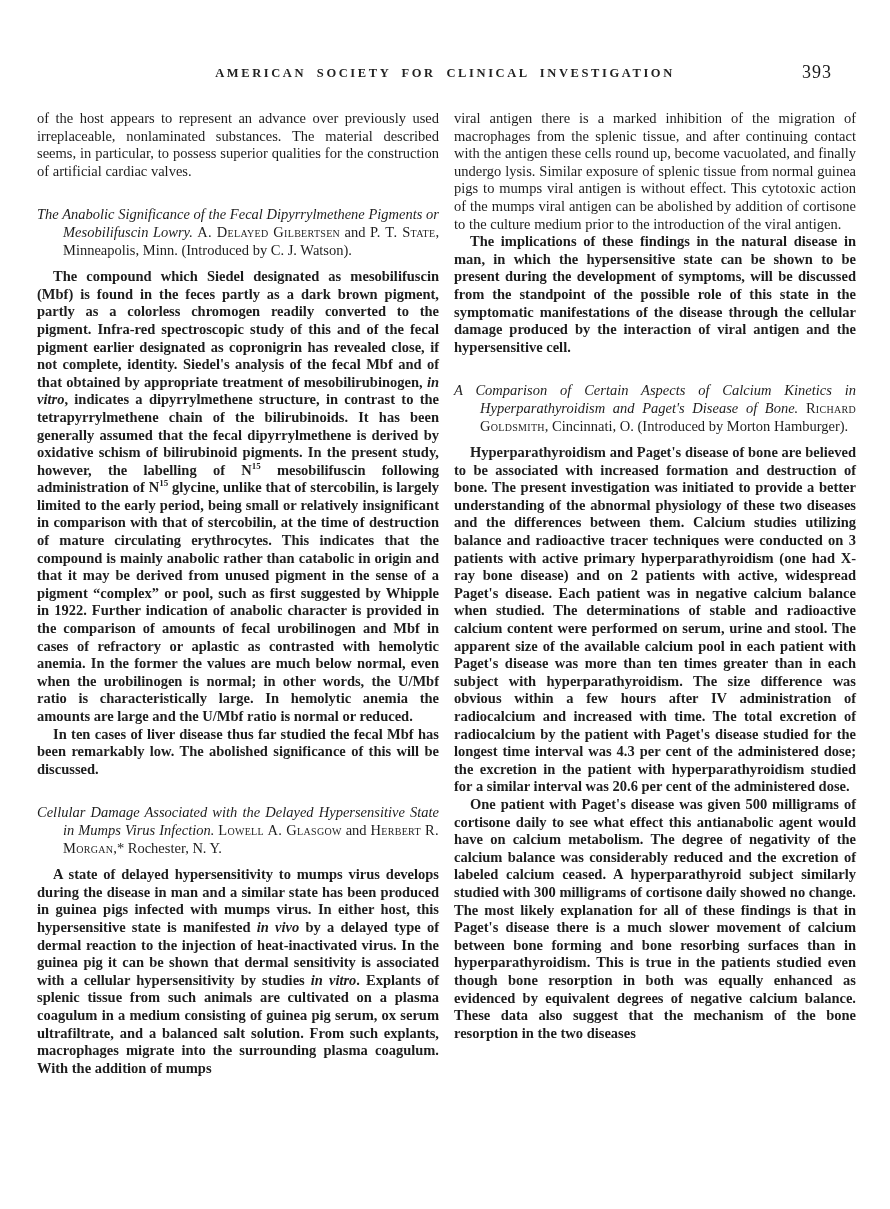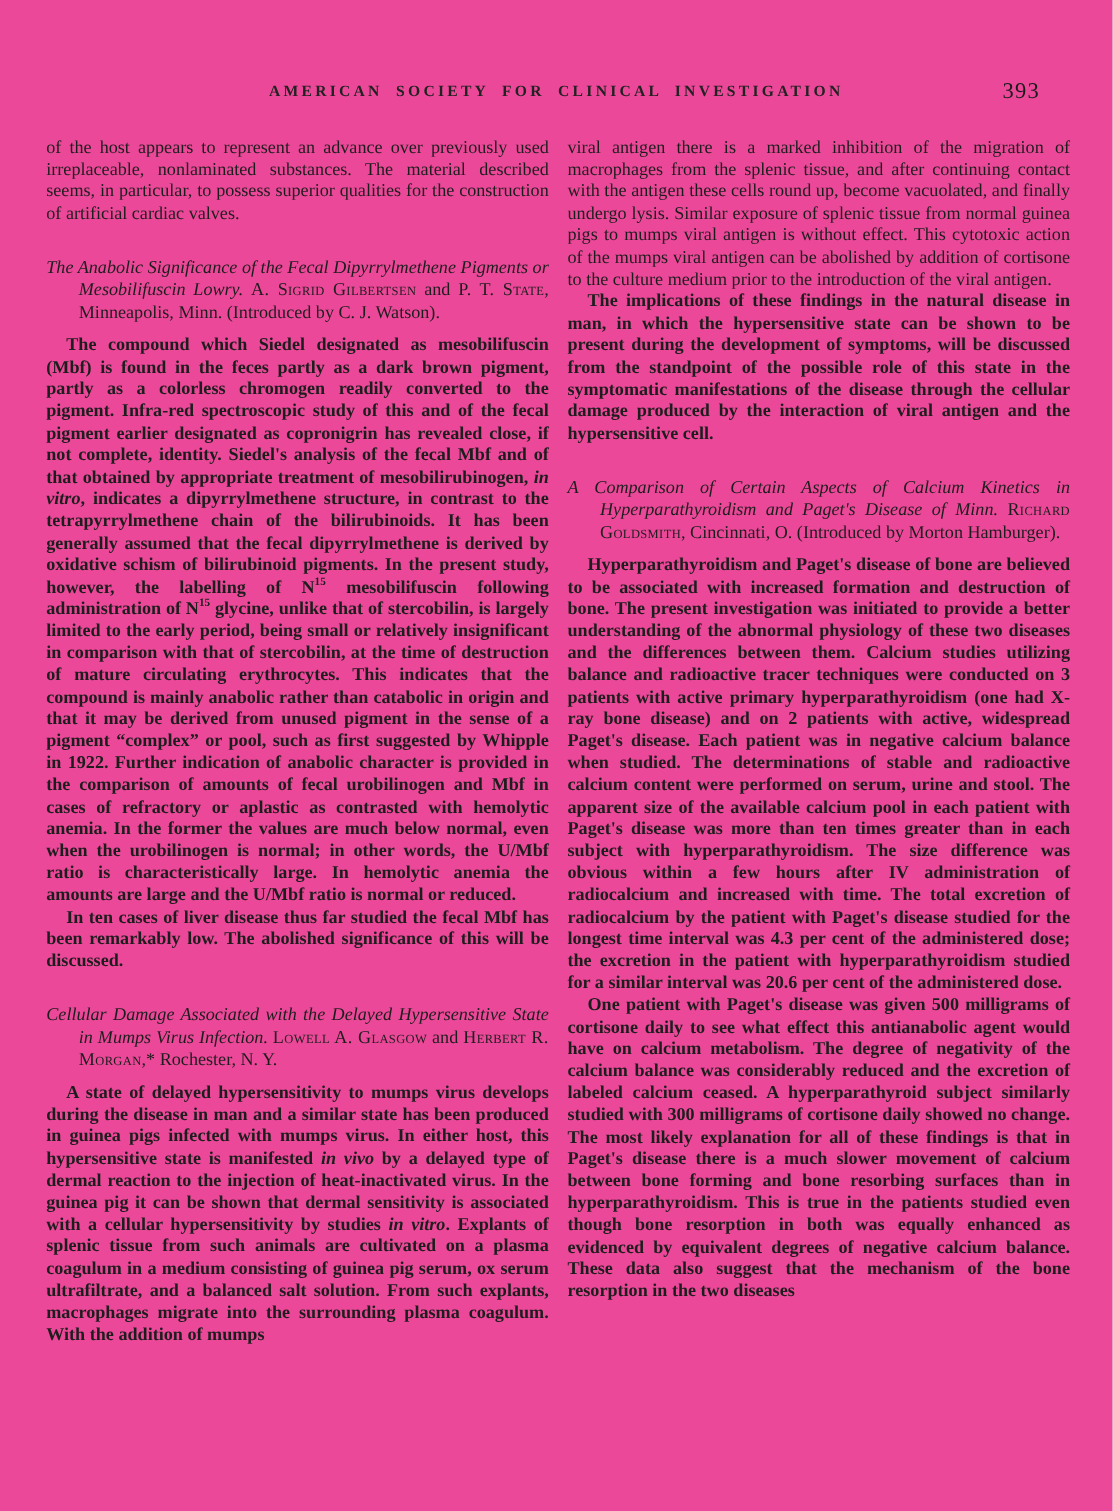--- a/index.html
+++ b/index.html
@@ -5,21 +5,21 @@
   html, body {
     margin: 0;
     padding: 0;
     background: #e8e8e8;
   }
   .page {
     position: relative;
     width: 890px;
     height: 1209px;
     margin: 0 auto;
-    background: #ec4899;
+    background: #ffffff;
     color: #1d1d1d;
     font-family: "Liberation Serif", "DejaVu Serif", serif;
     overflow: hidden;
     box-sizing: border-box;
   }
   .page-header {
     position: relative;
     margin-top: 66px;
     height: 22px;
   }
@@ -82,27 +82,27 @@
 
 <div class="page">
   <header class="page-header">
     <div class="running-head">AMERICAN SOCIETY FOR CLINICAL INVESTIGATION</div>
     <div class="page-number">393</div>
   </header>
 
   <main class="columns">
     <section class="col">
         <p class="blk continuation"><span>of the host appears to represent an advance over previously used irreplaceable, nonlaminated substances. The material described seems, in particular, to possess superior qualities for the construction of artificial cardiac valves.</span></p>
-        <p class="blk abstract-heading"><span class="i">The Anabolic Significance of the Fecal Dipyrrylmethene Pigments or Mesobilifuscin Lowry.</span><span> </span><span class="sc">A. Sigrid Gilbertsen</span><span> and </span><span class="sc">P. T. State</span><span>, Minneapolis, Minn. (Introduced by C. J. Watson).</span></p>
+        <p class="blk abstract-heading"><span class="i">The Anabolic Significance of the Fecal Dipyrrylmethene Pigments or Mesobilifuscin Lowry.</span><span> </span><span class="sc">A. Delayed Gilbertsen</span><span> and </span><span class="sc">P. T. State</span><span>, Minneapolis, Minn. (Introduced by C. J. Watson).</span></p>
         <p class="blk paragraph"><span>The compound which Siedel designated as mesobilifuscin (Mbf) is found in the feces partly as a dark brown pigment, partly as a colorless chromogen readily converted to the pigment. Infra-red spectroscopic study of this and of the fecal pigment earlier designated as copronigrin has revealed close, if not complete, identity. Siedel's analysis of the fecal Mbf and of that obtained by appropriate treatment of mesobilirubinogen, </span><span class="i">in vitro</span><span>, indicates a dipyrrylmethene structure, in contrast to the tetrapyrrylmethene chain of the bilirubinoids. It has been generally assumed that the fecal dipyrrylmethene is derived by oxidative schism of bilirubinoid pigments. In the present study, however, the labelling of N</span><span class="sup">15</span><span> mesobilifuscin following administration of N</span><span class="sup">15</span><span> glycine, unlike that of stercobilin, is largely limited to the early period, being small or relatively insignificant in comparison with that of stercobilin, at the time of destruction of mature circulating erythrocytes. This indicates that the compound is mainly anabolic rather than catabolic in origin and that it may be derived from unused pigment in the sense of a pigment “complex” or pool, such as first suggested by Whipple in 1922. Further indication of anabolic character is provided in the comparison of amounts of fecal urobilinogen and Mbf in cases of refractory or aplastic as contrasted with hemolytic anemia. In the former the values are much below normal, even when the urobilinogen is normal; in other words, the U/Mbf ratio is characteristically large. In hemolytic anemia the amounts are large and the U/Mbf ratio is normal or reduced.</span></p>
         <p class="blk paragraph"><span>In ten cases of liver disease thus far studied the fecal Mbf has been remarkably low. The abolished significance of this will be discussed.</span></p>
         <p class="blk abstract-heading"><span class="i">Cellular Damage Associated with the Delayed Hypersensitive State in Mumps Virus Infection.</span><span> </span><span class="sc">Lowell A. Glasgow</span><span> and </span><span class="sc">Herbert R. Morgan</span><span>,* Rochester, N. Y.</span></p>
         <p class="blk paragraph"><span>A state of delayed hypersensitivity to mumps virus develops during the disease in man and a similar state has been produced in guinea pigs infected with mumps virus. In either host, this hypersensitive state is manifested </span><span class="i">in vivo</span><span> by a delayed type of dermal reaction to the injection of heat-inactivated virus. In the guinea pig it can be shown that dermal sensitivity is associated with a cellular hypersensitivity by studies </span><span class="i">in vitro</span><span>. Explants of splenic tissue from such animals are cultivated on a plasma coagulum in a medium consisting of guinea pig serum, ox serum ultrafiltrate, and a balanced salt solution. From such explants, macrophages migrate into the surrounding plasma coagulum. With the addition of mumps</span></p>
       </section>
     <section class="col">
         <p class="blk continuation"><span>viral antigen there is a marked inhibition of the migration of macrophages from the splenic tissue, and after continuing contact with the antigen these cells round up, become vacuolated, and finally undergo lysis. Similar exposure of splenic tissue from normal guinea pigs to mumps viral antigen is without effect. This cytotoxic action of the mumps viral antigen can be abolished by addition of cortisone to the culture medium prior to the introduction of the viral antigen.</span></p>
         <p class="blk paragraph"><span>The implications of these findings in the natural disease in man, in which the hypersensitive state can be shown to be present during the development of symptoms, will be discussed from the standpoint of the possible role of this state in the symptomatic manifestations of the disease through the cellular damage produced by the interaction of viral antigen and the hypersensitive cell.</span></p>
-        <p class="blk abstract-heading"><span class="i">A Comparison of Certain Aspects of Calcium Kinetics in Hyperparathyroidism and Paget's Disease of Minn.</span><span> </span><span class="sc">Richard Goldsmith</span><span>, Cincinnati, O. (Introduced by Morton Hamburger).</span></p>
+        <p class="blk abstract-heading"><span class="i">A Comparison of Certain Aspects of Calcium Kinetics in Hyperparathyroidism and Paget's Disease of Bone.</span><span> </span><span class="sc">Richard Goldsmith</span><span>, Cincinnati, O. (Introduced by Morton Hamburger).</span></p>
         <p class="blk paragraph"><span>Hyperparathyroidism and Paget's disease of bone are believed to be associated with increased formation and destruction of bone. The present investigation was initiated to provide a better understanding of the abnormal physiology of these two diseases and the differences between them. Calcium studies utilizing balance and radioactive tracer techniques were conducted on 3 patients with active primary hyperparathyroidism (one had X-ray bone disease) and on 2 patients with active, widespread Paget's disease. Each patient was in negative calcium balance when studied. The determinations of stable and radioactive calcium content were performed on serum, urine and stool. The apparent size of the available calcium pool in each patient with Paget's disease was more than ten times greater than in each subject with hyperparathyroidism. The size difference was obvious within a few hours after IV administration of radiocalcium and increased with time. The total excretion of radiocalcium by the patient with Paget's disease studied for the longest time interval was 4.3 per cent of the administered dose; the excretion in the patient with hyperparathyroidism studied for a similar interval was 20.6 per cent of the administered dose.</span></p>
         <p class="blk paragraph"><span>One patient with Paget's disease was given 500 milligrams of cortisone daily to see what effect this antianabolic agent would have on calcium metabolism. The degree of negativity of the calcium balance was considerably reduced and the excretion of labeled calcium ceased. A hyperparathyroid subject similarly studied with 300 milligrams of cortisone daily showed no change. The most likely explanation for all of these findings is that in Paget's disease there is a much slower movement of calcium between bone forming and bone resorbing surfaces than in hyperparathyroidism. This is true in the patients studied even though bone resorption in both was equally enhanced as evidenced by equivalent degrees of negative calcium balance. These data also suggest that the mechanism of the bone resorption in the two diseases</span></p>
       </section>
   </main>
 </div>
 
 </body></html>

